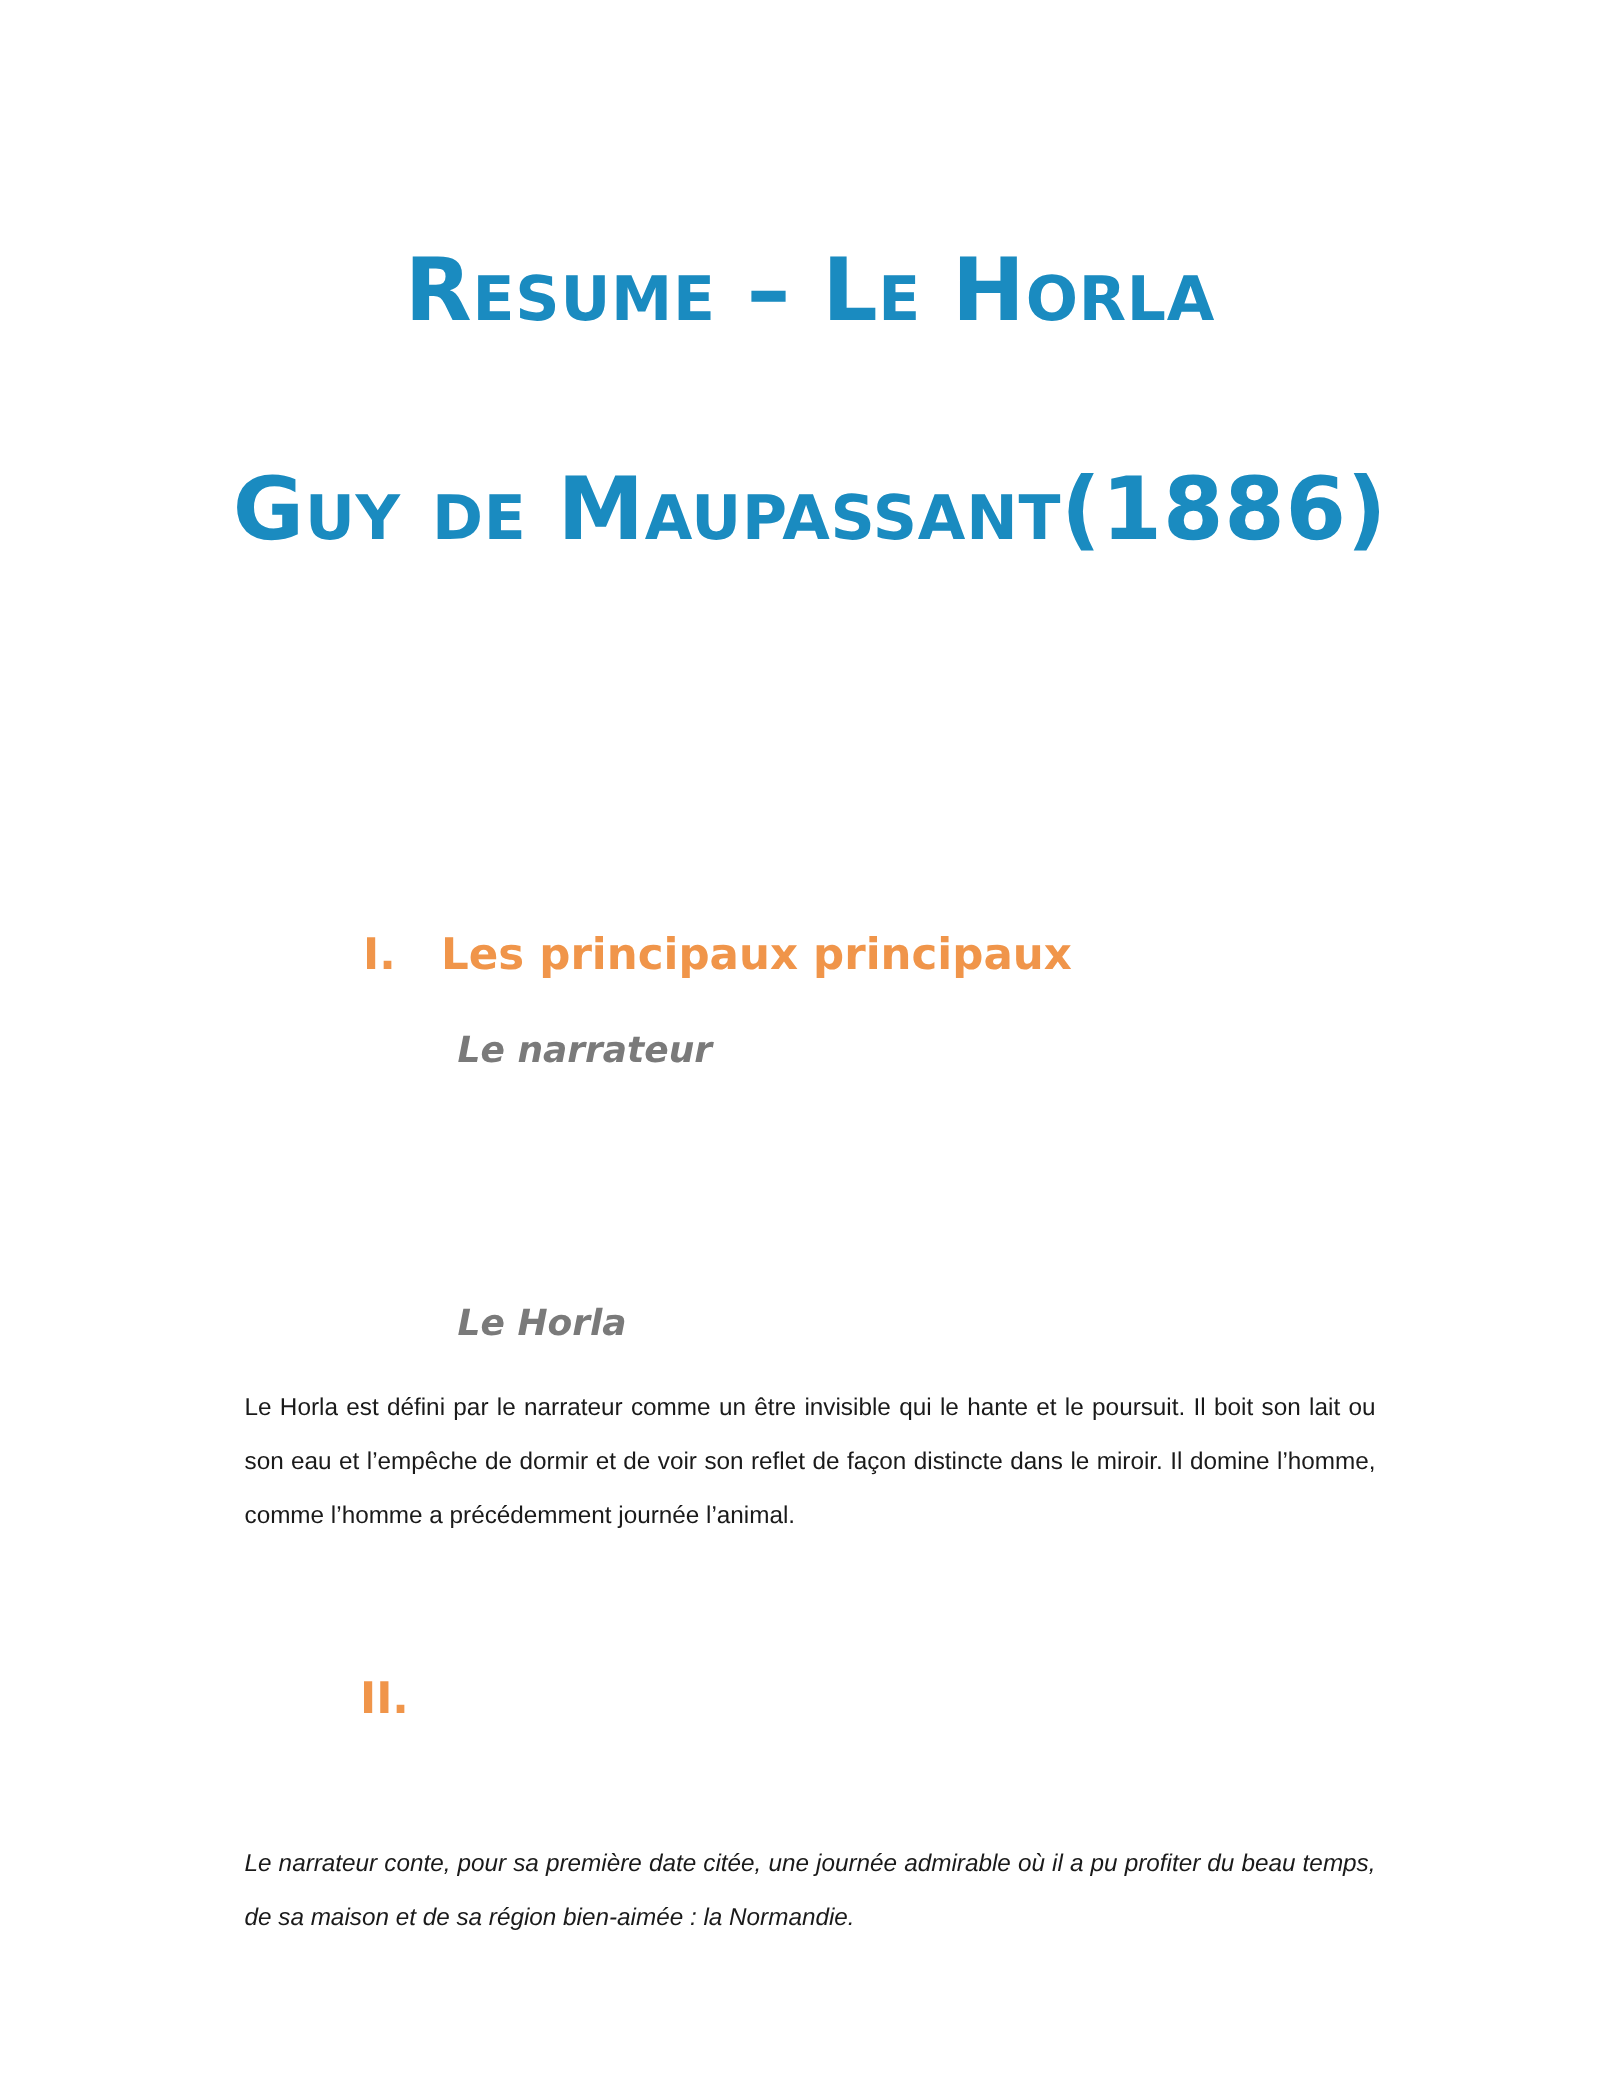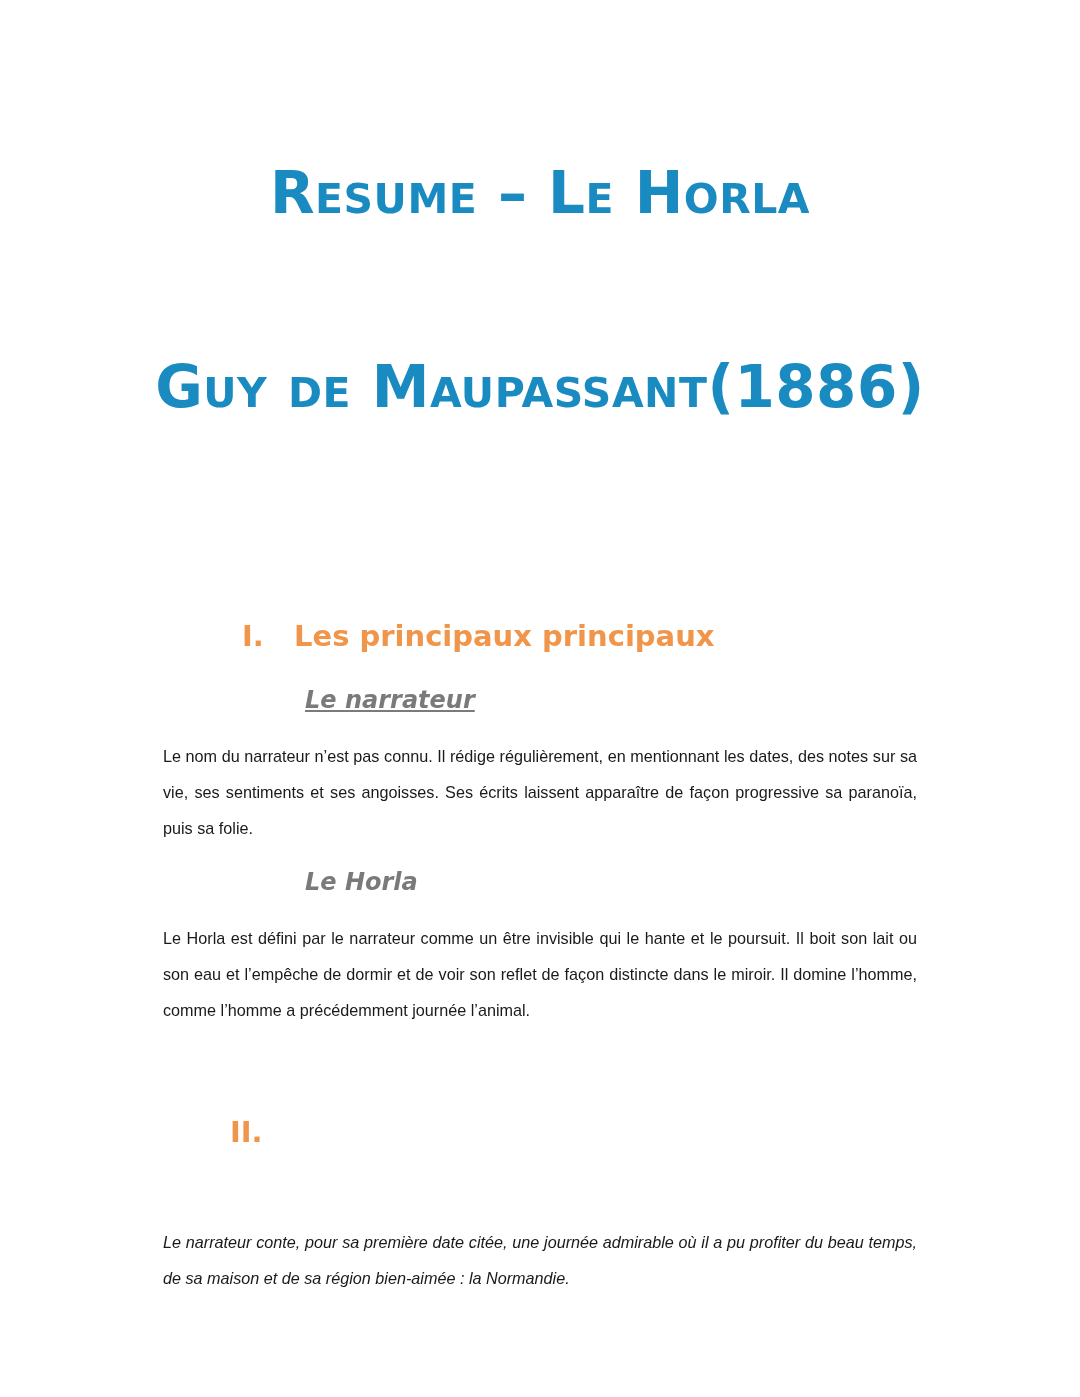--- a/index.html
+++ b/index.html
@@ -4,21 +4,21 @@
   <style>
     html, body { margin: 0; padding: 0; background: #ffffff; }
     body { width: 1080px; height: 1397px; position: relative; overflow: hidden; font-family: "Liberation Sans", sans-serif; }
     .page { position: absolute; left: 0; top: 0; width: 1080px; height: 1397px; border-radius: 15px; }
     .title {
       position: absolute; left: 0; width: 1080px; text-align: center;
       color: #1a8bc0; font-family: "DejaVu Sans", sans-serif; font-weight: bold;
       font-variant: small-caps; letter-spacing: 0.5px; margin: 0;
     }
     .title1 { top: 158px; font-size: 58px; line-height: 70px; }
-    .title2 { top: 302px; font-size: 58px; line-height: 74px; margin-top: 48px; }
+    .title2 { top: 302px; font-size: 58px; line-height: 74px; }
     .para {
       position: absolute; left: 163px; width: 754px; margin: 0;
       font-family: "Liberation Sans", sans-serif; font-size: 16.2px; line-height: 36px;
       color: #1a1a1a; text-align: justify;
     }
     .para em { font-style: italic; }
     .h1 {
       position: absolute; margin: 0; color: #f0954a;
       font-family: "DejaVu Sans", sans-serif; font-weight: bold; font-size: 29px; line-height: 40px;
     }
@@ -36,27 +36,26 @@
 
   <h1 class="title title1">Resume – Le Horla</h1>
   <h1 class="title title2">Guy de Maupassant(1886)</h1>
 
 
   <h2 class="h1" style="left:242px; top:616px; width:600px; height:42px;">
     <span class="num">I.</span>
     <span class="txt" style="left:52px;">Les principaux principaux</span>
   </h2>
 
-  <h3 class="h2" style="top:684px;text-decoration:underline;">Le narrateur</h3>
+  <h3 class="h2" style="top:684px;">Le narrateur</h3>
 
-  <p class="para" style="top:738px;">Le nom du narrateur n’est pas connu. Il rédige régulièrement, en mentionnant les dates, des notes sur sa vie, ses sentiments et ses angoisses. Ses écrits laissent apparaître de façon progressive sa paranoïa, puis sa folie.</p>
 
   <h3 class="h2" style="top:866px;">Le Horla</h3>
 
   <p class="para" style="top:920px;">Le Horla est défini par le narrateur comme un être invisible qui le hante et le poursuit. Il boit son lait ou son eau et l’empêche de dormir et de voir son reflet de façon distincte dans le miroir. Il domine l’homme, comme l’homme a précédemment journée l’animal.</p>
 
-  <h2 class="h1" style="left:230px; top:1112px; width:600px; height:42px;text-decoration:underline;">
+  <h2 class="h1" style="left:240px; top:1112px; width:600px; height:42px;text-decoration:underline;">
     <span class="num">II.</span>
   </h2>
 
   <p class="para" style="top:1224px;font-style:italic;">Le narrateur conte, pour sa première date citée, une journée admirable où il a pu profiter du beau temps, de sa maison et de sa région bien-aimée : la Normandie.</p>
 
 </div>
 
 </body></html>

